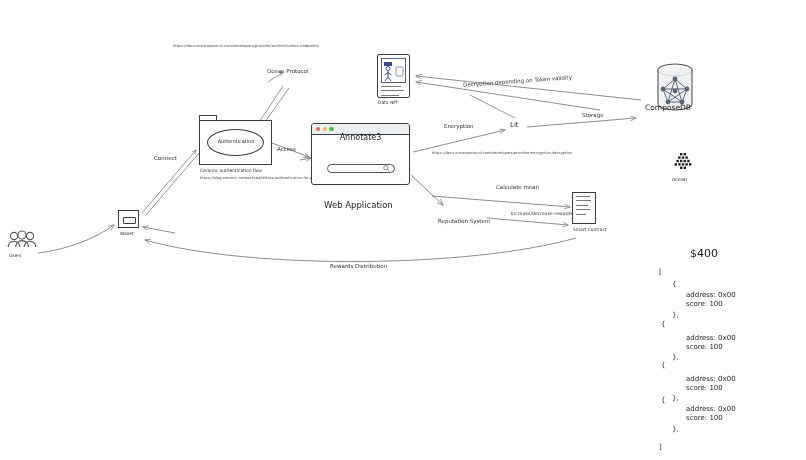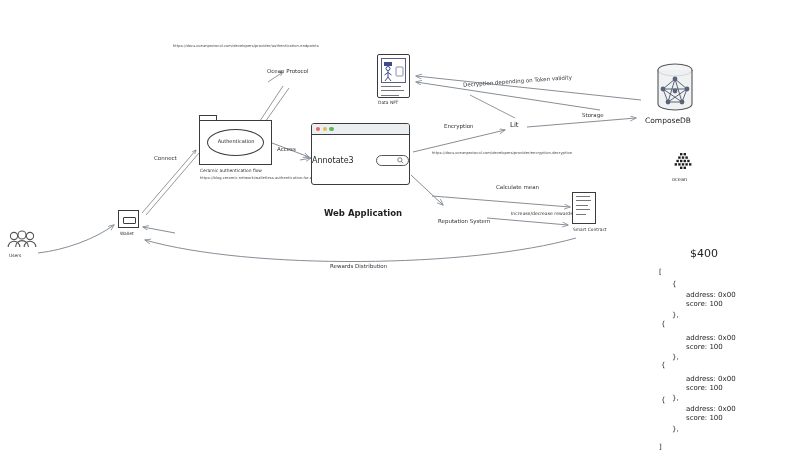--- a/index.html
+++ b/index.html
@@ -54,23 +54,23 @@
     border-radius: 2px 2px 0 0;
     display: flex;
     align-items: center;
     gap: 2.5px;
     padding-left: 4px;
     box-sizing: border-box;
   }
   .dot { width: 4.2px; height: 4.2px; border-radius: 50%; }
   #webapp-body {
     position: relative;
-    height: 50px;
+    height: 36px;
     display: flex;
-    flex-direction: row;
+    flex-direction: column;
     align-items: center;
     justify-content: center;
     gap: 22px;
   }
   #webapp-title-text { font-size: 8px; }
   #webapp-search {
     position: relative;
     width: 68px; height: 11px;
     border: 1px solid #555;
     border-radius: 6px;
@@ -267,21 +267,21 @@
     <div id="webapp-body">
       <div id="webapp-title-text">Annotate3</div>
       <div id="webapp-search">
         <svg width="7" height="7" viewBox="0 0 8 8">
           <circle cx="3.2" cy="3.2" r="2.4" fill="none" stroke="#555" stroke-width="0.8"></circle>
           <line x1="5" y1="5" x2="7.2" y2="7.2" stroke="#555" stroke-width="0.8"></line>
         </svg>
       </div>
     </div>
   </div>
-  <div class="lbl lbl-node" style="left:324px; top:208px;font-weight:bold;">Web Application</div>
+  <div class="lbl lbl-node" style="left:324px; top:200px;">Web Application</div>
 
   <div id="datanft-card">
     <div id="datanft-art">
       <svg width="27" height="25" viewBox="0 0 27 25">
         <rect x="2" y="3" width="8" height="4" fill="#3f4a8a"></rect>
         <circle cx="6" cy="9.5" r="2" fill="none" stroke="#3f4a8a" stroke-width="1"></circle>
         <line x1="6" y1="11.5" x2="6" y2="18" stroke="#3f4a8a" stroke-width="1"></line>
         <line x1="6" y1="13.5" x2="2.5" y2="16" stroke="#3f4a8a" stroke-width="1"></line>
         <line x1="6" y1="13.5" x2="9.5" y2="16" stroke="#3f4a8a" stroke-width="1"></line>
         <line x1="6" y1="18" x2="3" y2="22" stroke="#3f4a8a" stroke-width="1"></line>
@@ -315,21 +315,21 @@
       <g fill="#5a6478">
         <circle cx="22" cy="17" r="2.4"></circle>
         <circle cx="34" cy="27" r="2.4"></circle>
         <circle cx="10" cy="27" r="2.4"></circle>
         <circle cx="29" cy="40" r="2.4"></circle>
         <circle cx="15" cy="40" r="2.4"></circle>
         <circle cx="22" cy="29" r="2.4"></circle>
       </g>
     </svg>
   </div>
-  <div class="lbl lbl-node" style="left:645px; top:116px; font-size:7.5px;">ComposeDB</div>
+  <div class="lbl lbl-node" style="left:645px; top:103px; font-size:7.5px;">ComposeDB</div>
 
   <div id="ocean-logo">
     <svg width="22" height="22" viewBox="0 0 22 22">
       <g fill="#1e1e1e">
         <rect x="8" y="1" width="2.4" height="2.4"></rect>
         <rect x="11.6" y="1" width="2.4" height="2.4"></rect>
         <rect x="6.2" y="4.4" width="2.4" height="2.4"></rect>
         <rect x="9.8" y="4.4" width="2.4" height="2.4"></rect>
         <rect x="13.4" y="4.4" width="2.4" height="2.4"></rect>
         <rect x="4.4" y="7.8" width="2.4" height="2.4"></rect>

